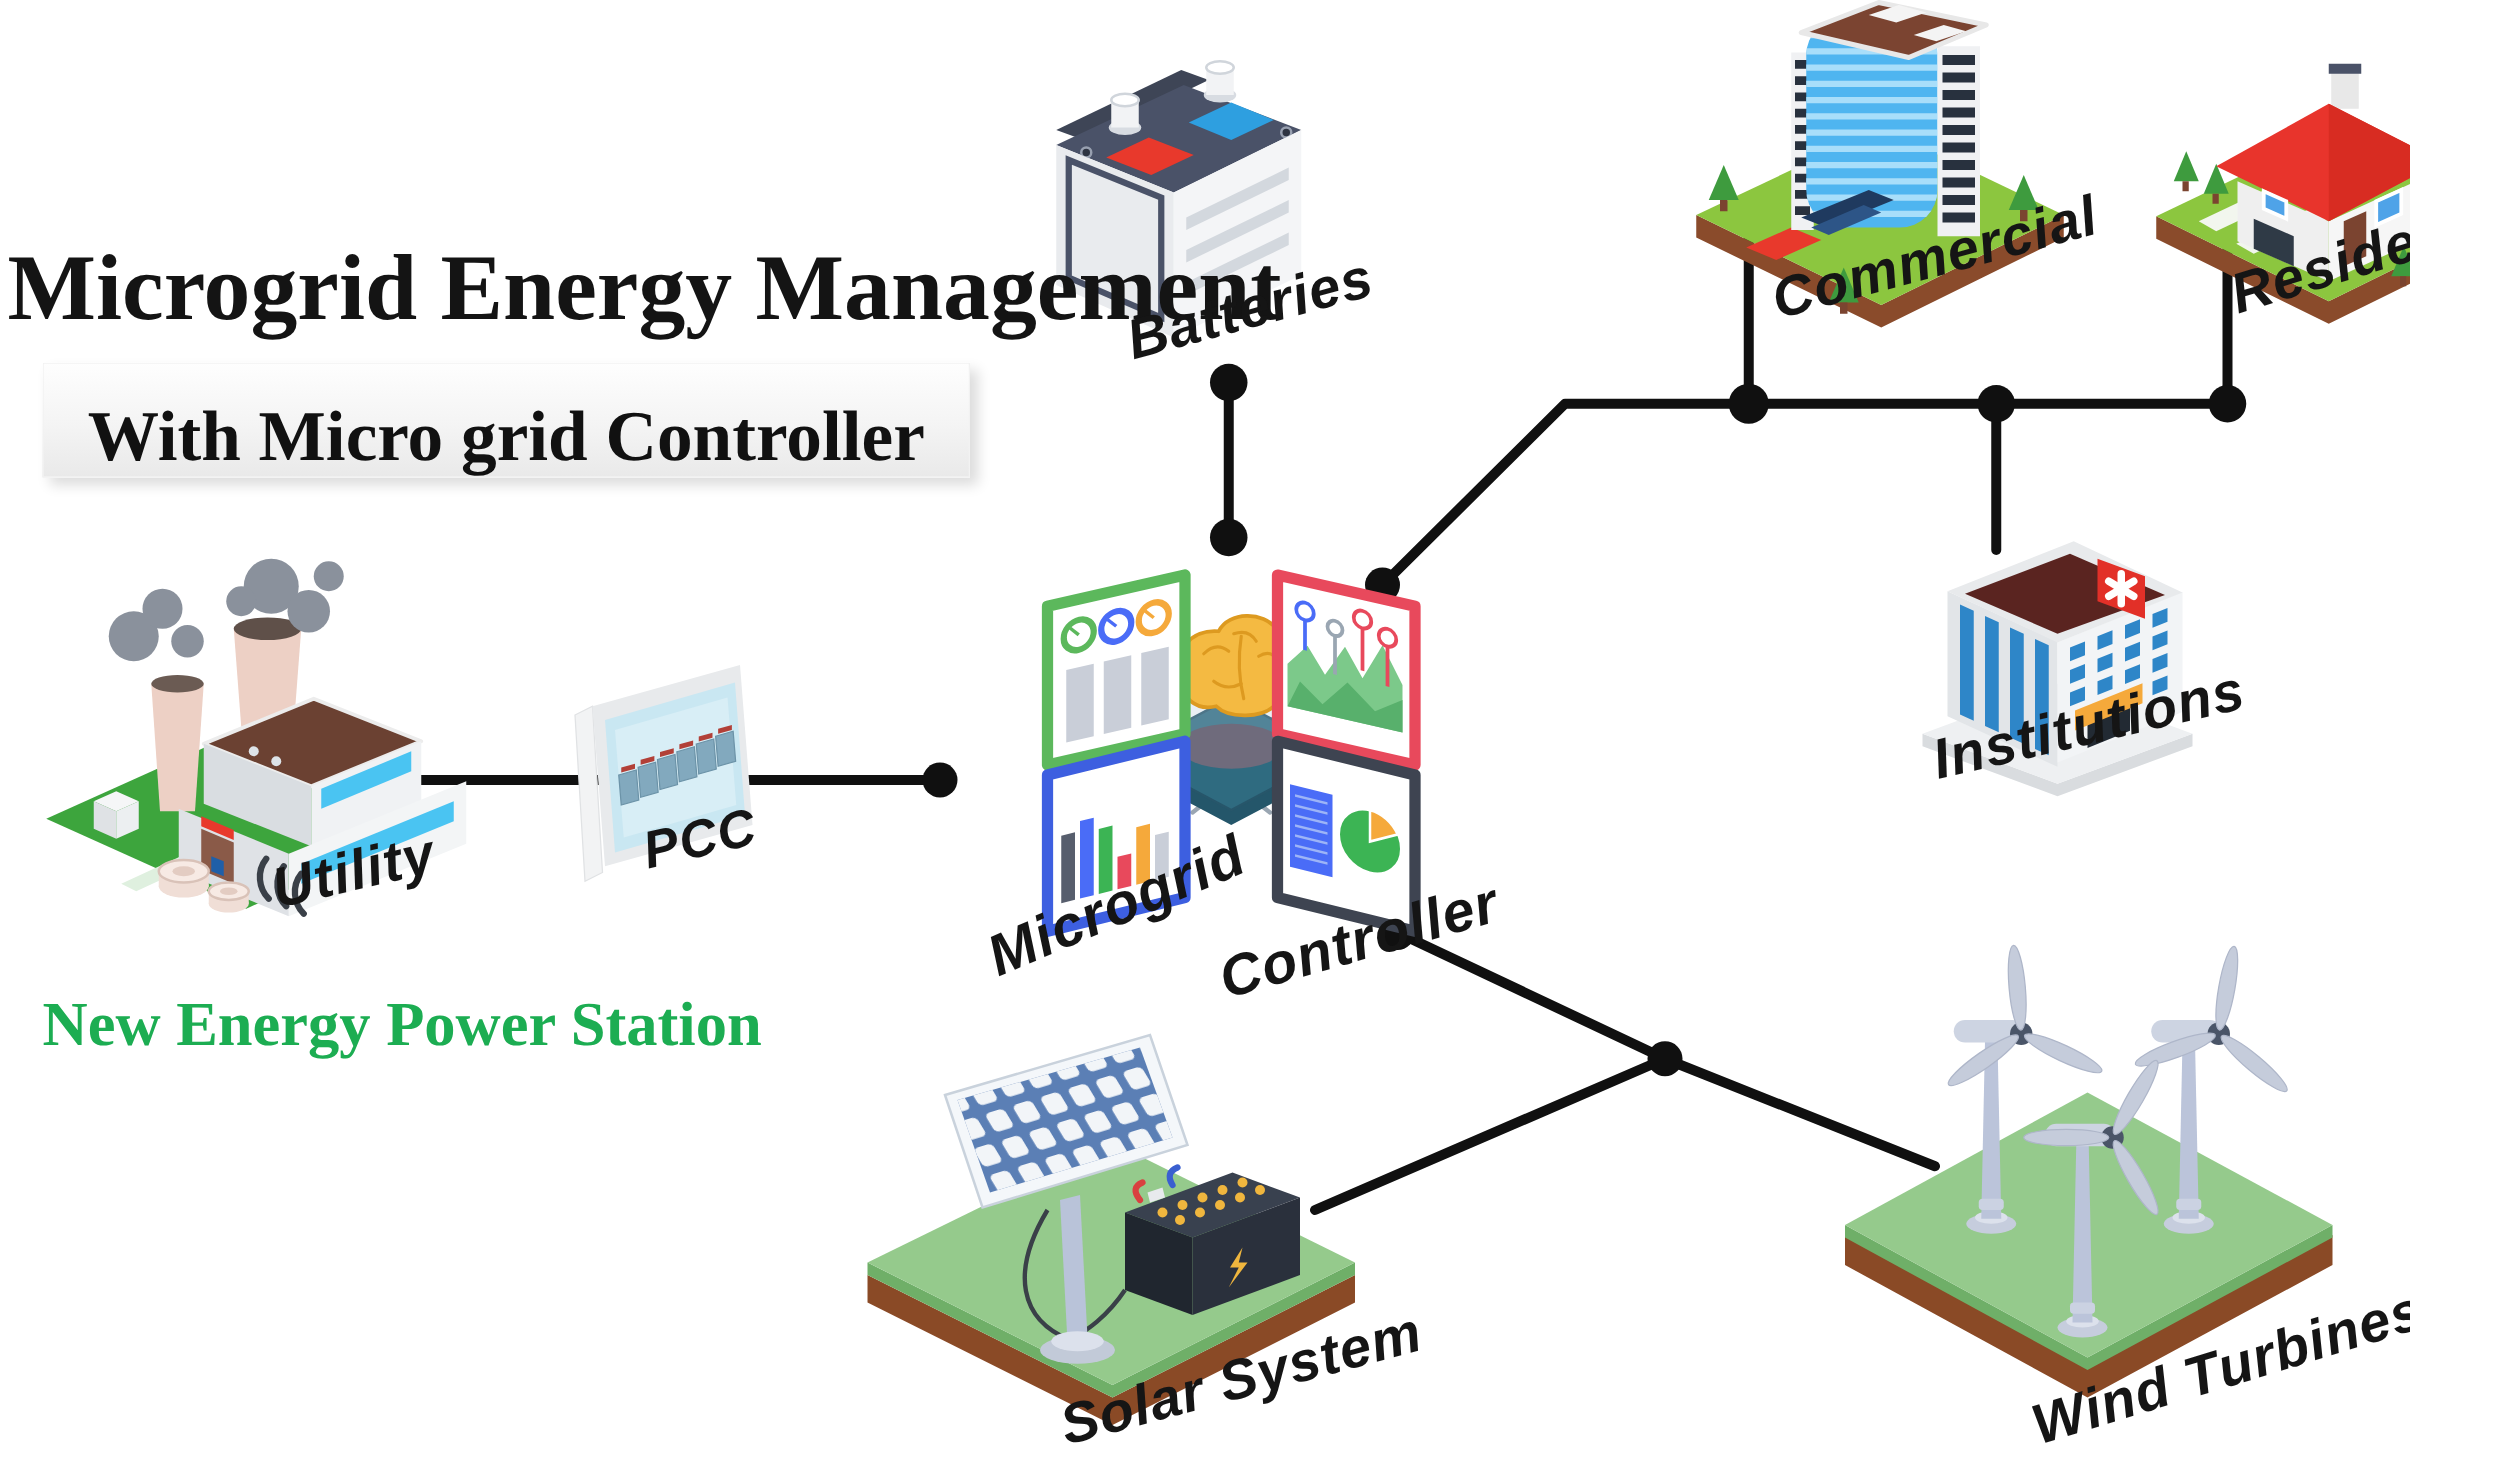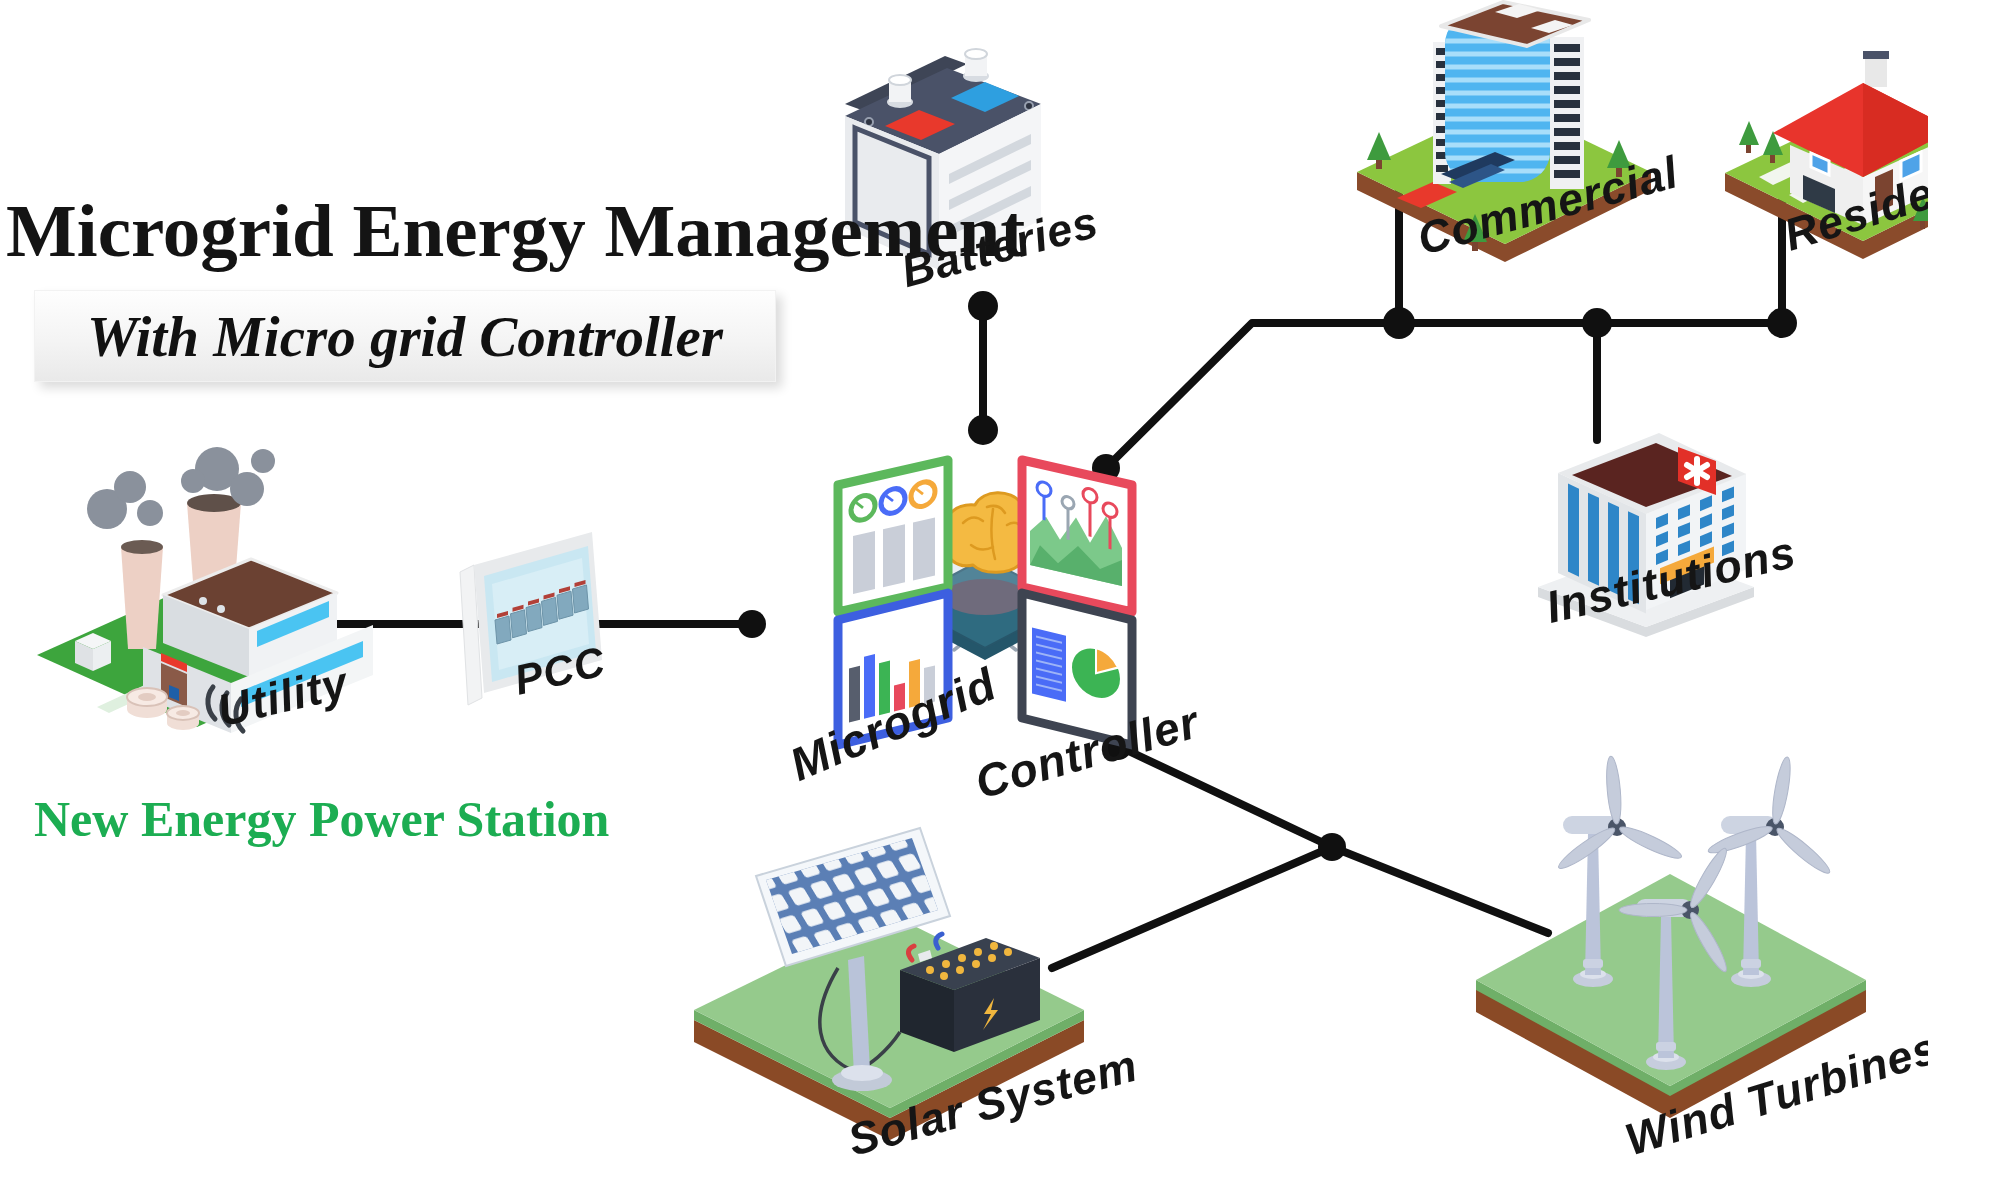--- a/index.html
+++ b/index.html
@@ -8,23 +8,23 @@
   svg{display:block;}
   #wires{position:absolute;left:0;top:0;z-index:1;}
   .icon{position:absolute;z-index:2;overflow:visible;}
   .nlabel{position:absolute;z-index:3;transform:translate(-50%,-50%) rotate(var(--r,0deg));
           font-family:"Liberation Sans",sans-serif;font-weight:bold;font-style:italic;
           font-size:45px;color:#151515;white-space:nowrap;letter-spacing:1px;}
   #diagram-title{position:absolute;left:6px;top:188px;z-index:3;
           font-family:"Liberation Serif",serif;font-weight:bold;font-size:75px;color:#141414;
           white-space:nowrap;}
   #subtitle-box{position:absolute;left:34px;top:290px;width:742px;height:92px;z-index:3;
-          display:flex;align-items:center;justify-content:center;
+          display:flex;align-items:flex-end;justify-content:center;
           background:linear-gradient(180deg,#fefefe 0%,#f4f4f4 55%,#e9e9e9 100%);
-          box-shadow:6px 6px 10px rgba(0,0,0,0.14), inset 0 0 0 1px #f2f2f2;font-style:italic;}
+          box-shadow:6px 6px 10px rgba(0,0,0,0.14), inset 0 0 0 1px #f2f2f2;}
   #subtitle-box span{font-family:"Liberation Serif",serif;font-weight:bold;font-size:57px;
           color:#111;white-space:nowrap;}
   #new-energy-label{position:absolute;left:34px;top:790px;z-index:3;
           font-family:"Liberation Serif",serif;font-weight:bold;font-size:50px;color:#1CAD52;
           white-space:nowrap;}
 </style>
 </head>
 <body>
 
 <div id="canvas">

